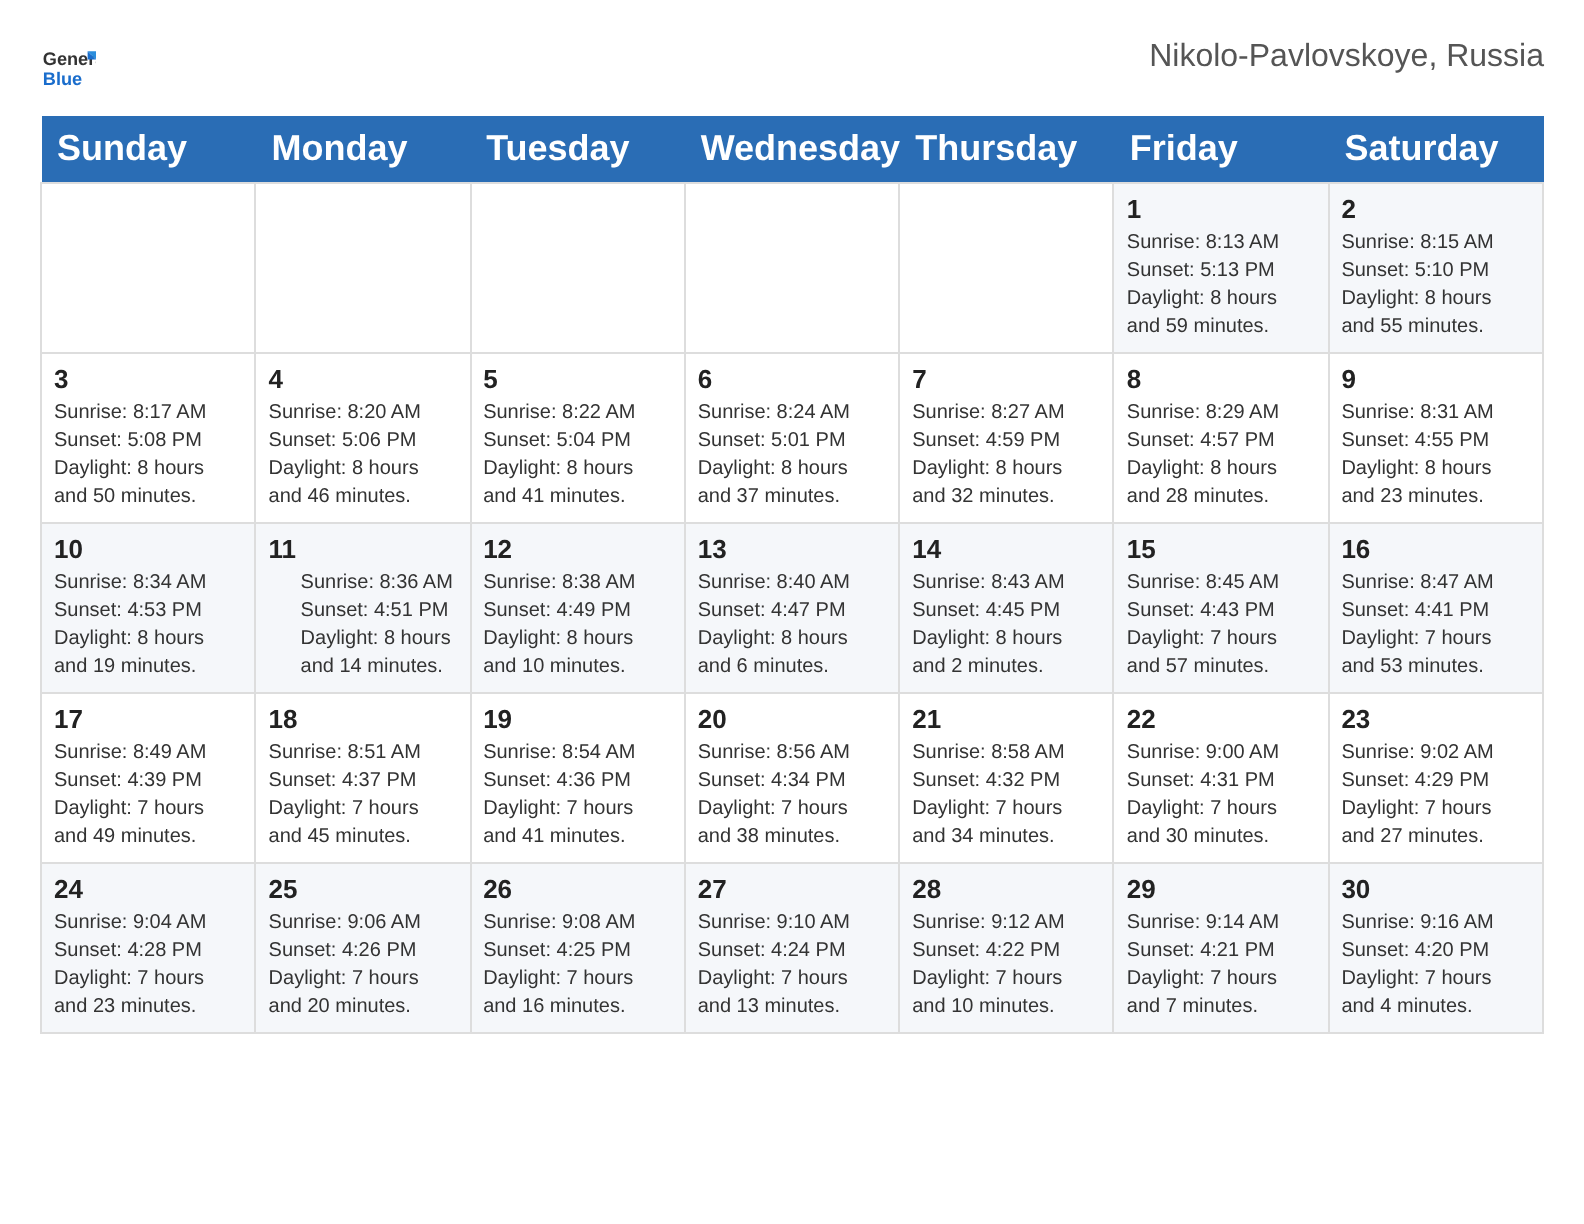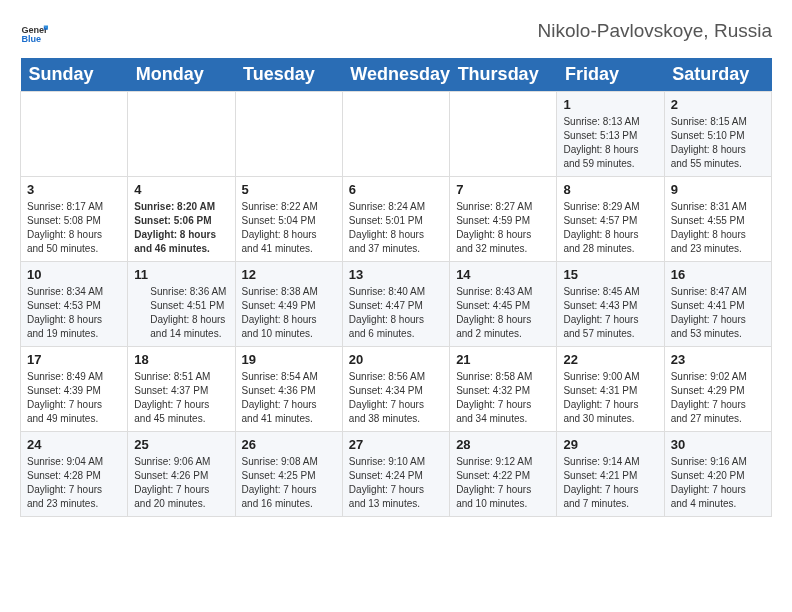--- a/index.html
+++ b/index.html
@@ -27,21 +27,21 @@
     }
     .title-area {
       text-align: right;
     }
     .month-title {
       font-size: 32px;
       font-weight: bold;
       color: #333;
     }
     .location-title {
-      font-size: 19px;
+      font-size: 16px;
       color: #555;
     }
     table {
       width: 100%;
       border-collapse: collapse;
       table-layout: fixed;
     }
     thead tr th {
       background-color: #2a6db5;
       color: white;
@@ -134,21 +134,21 @@
       <tr>
         <td>
           <div class="day-num">3</div>
           <div class="day-detail" style="white-space: pre-line;">Sunrise: 8:17 AM
 Sunset: 5:08 PM
 Daylight: 8 hours
 and 50 minutes.</div>
         </td>
         <td>
           <div class="day-num">4</div>
-          <div class="day-detail" style="white-space: pre-line; font-weight: bold;">Sunrise: 8:20 AM
+          <div class="day-detail" style="white-space: pre-line;">Sunrise: 8:20 AM
 Sunset: 5:06 PM
 Daylight: 8 hours
 and 46 minutes.</div>
         </td>
         <td>
           <div class="day-num">5</div>
           <div class="day-detail" style="white-space: pre-line;">Sunrise: 8:22 AM
 Sunset: 5:04 PM
 Daylight: 8 hours
 and 41 minutes.</div>

